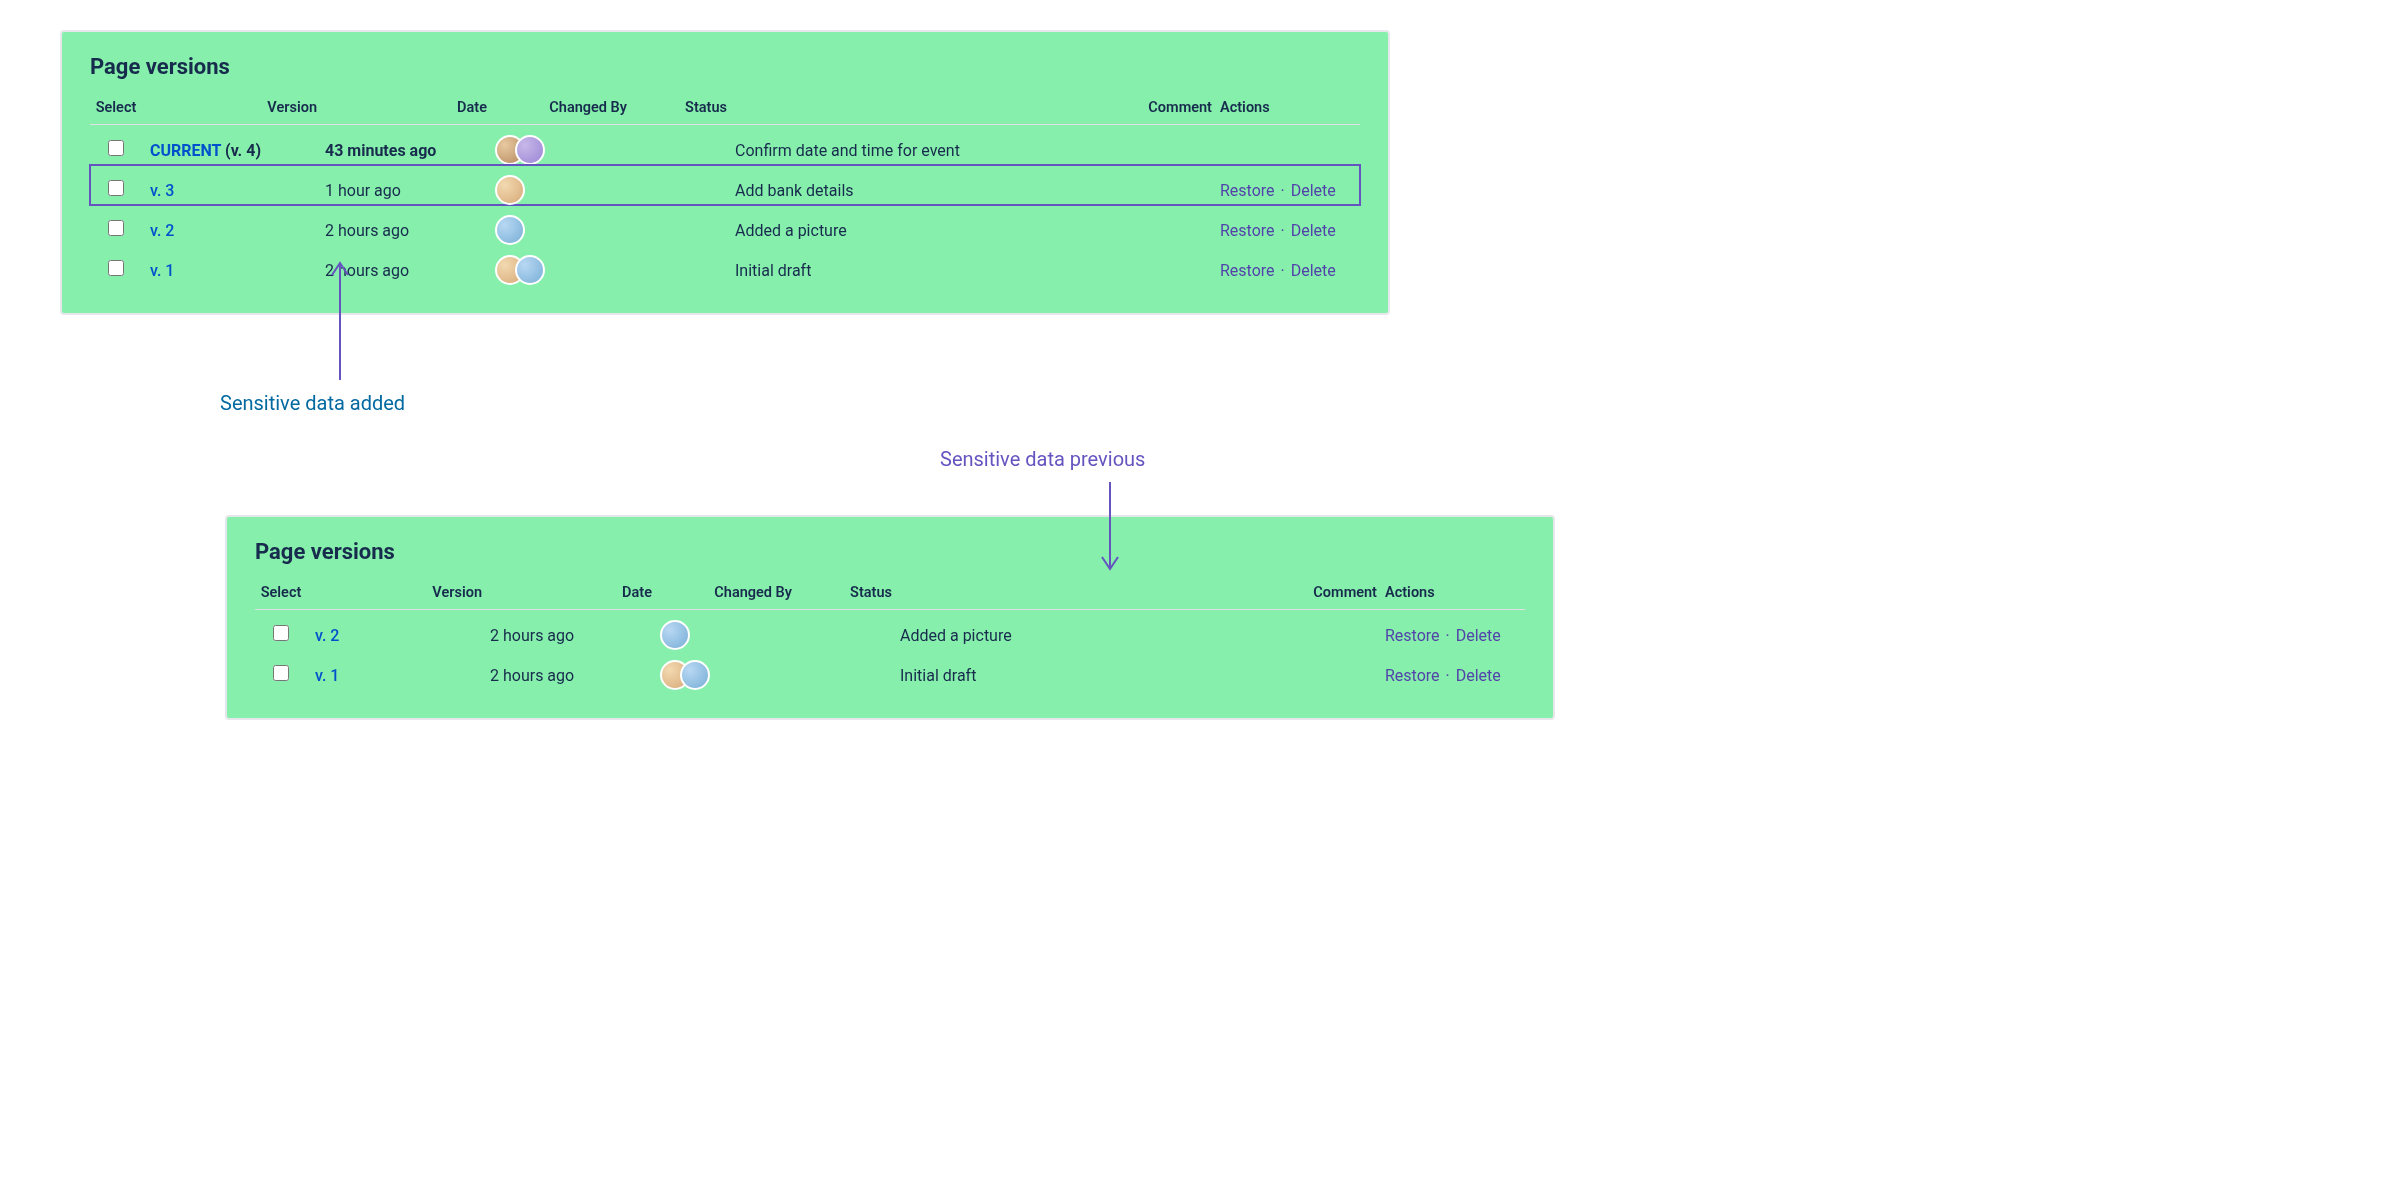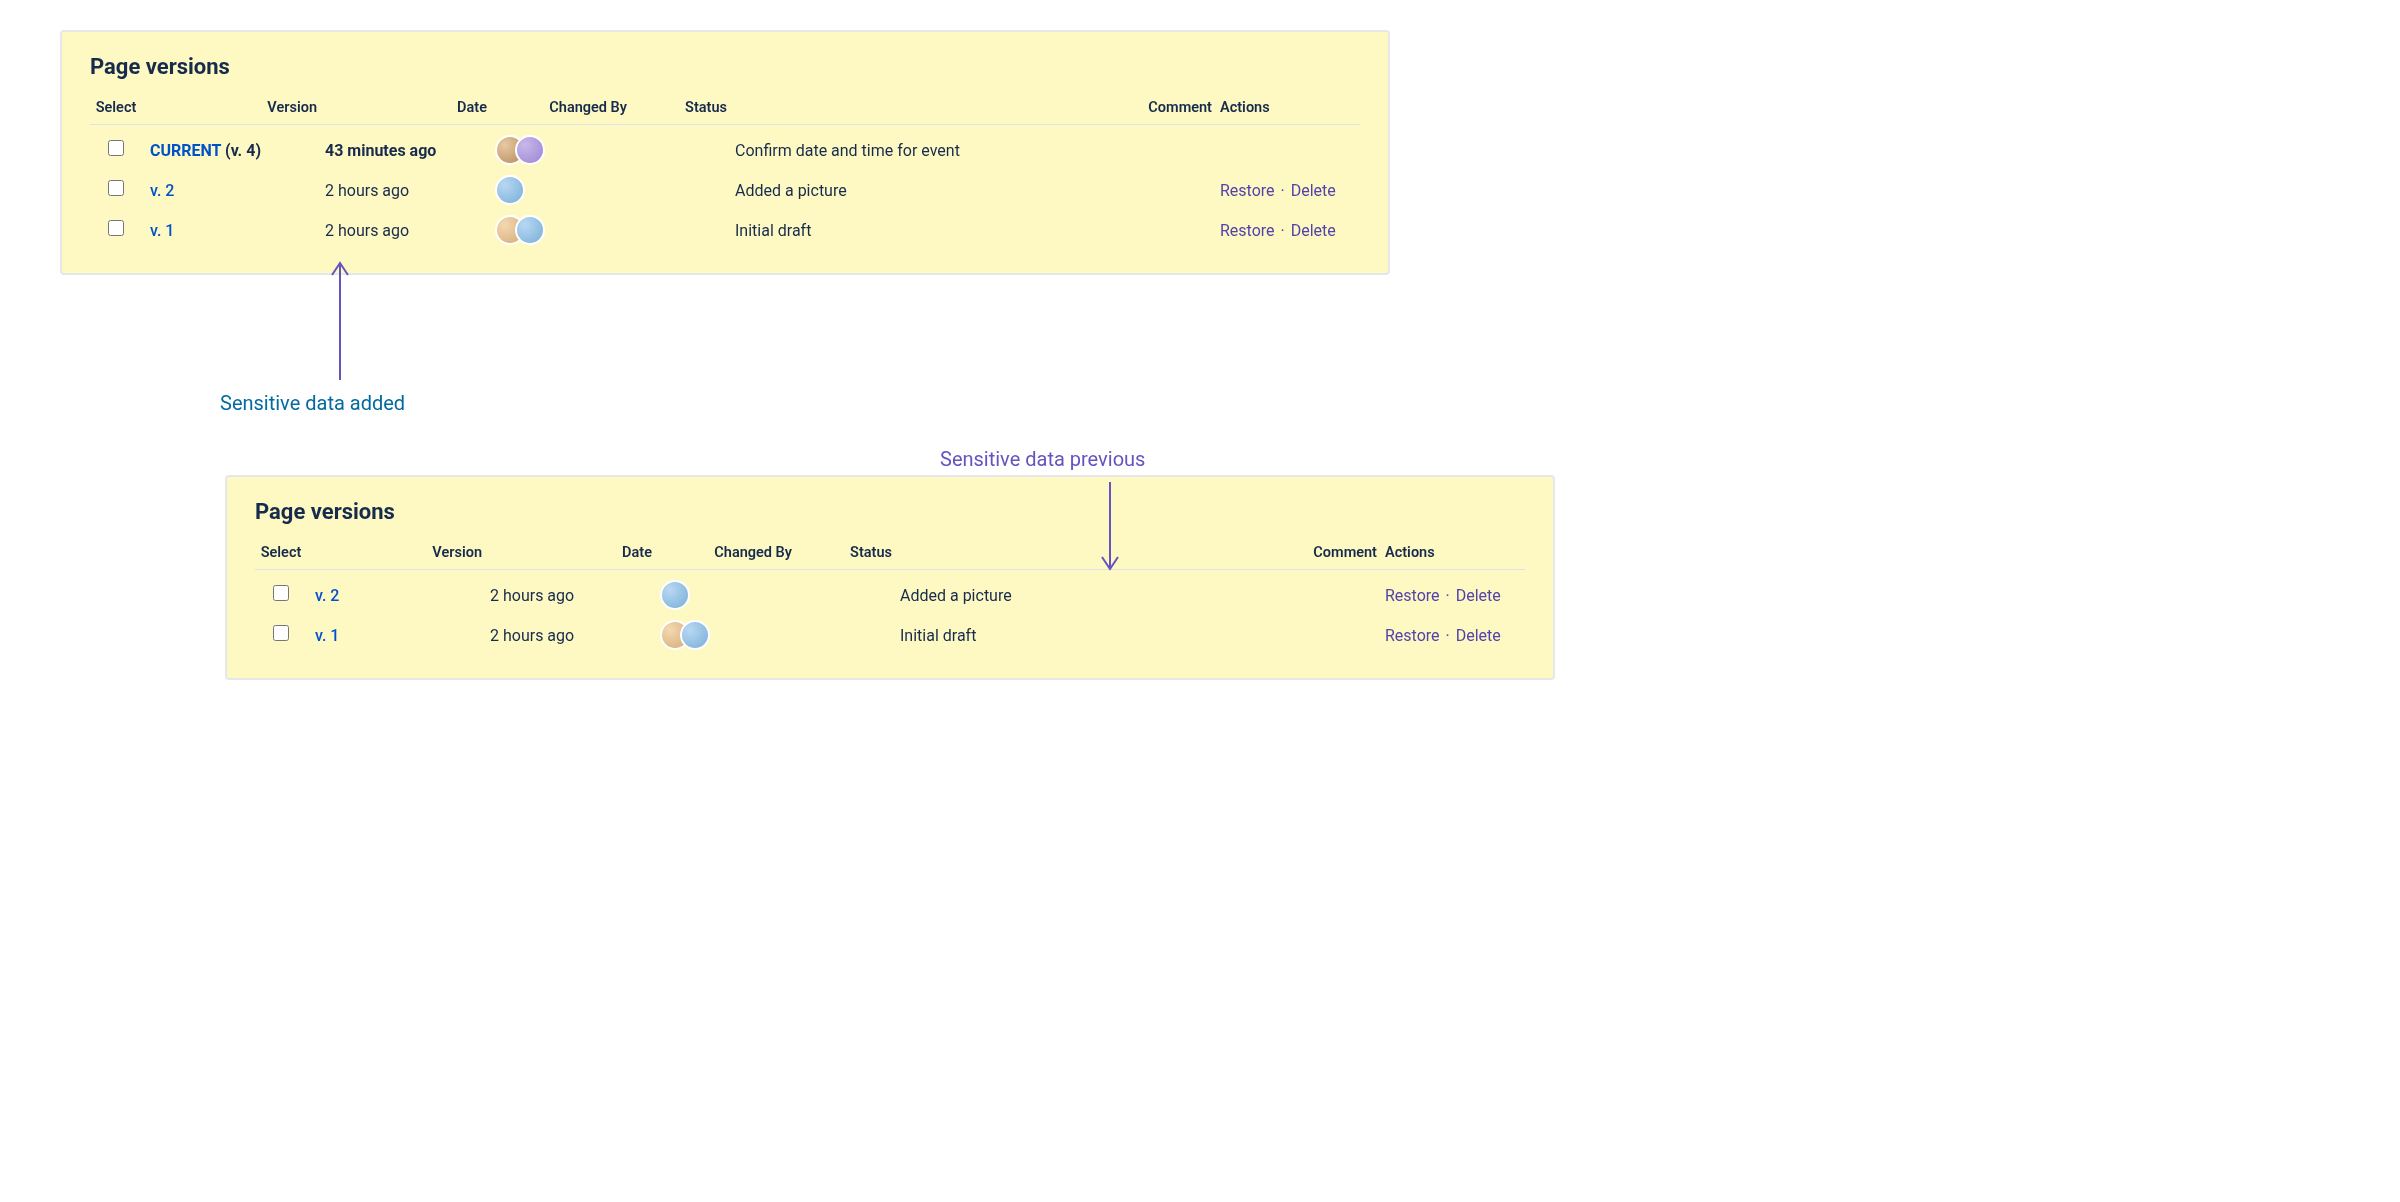--- a/index.html
+++ b/index.html
@@ -6,21 +6,21 @@
   body {
     font-family: -apple-system, BlinkMacSystemFont, "Segoe UI", Roboto, Helvetica, Arial, sans-serif;
     background: #fff;
     color: #172B4D;
     padding: 30px 20px;
   }
   .panel {
     border: 2px solid #e5e7eb;
     border-radius: 4px;
     padding: 22px 28px 28px 28px;
-    background: #fef9c3;
+    background: #86efac;
   }
   .panel-top { width: 1330px; margin-left: 40px; }
   .panel-bottom { width: 1330px; margin-left: 205px; }
   .panel h2 {
     font-size: 22px;
     font-weight: 700;
     color: #172B4D;
     margin-bottom: 14px;
   }
   table { width: 100%; border-collapse: collapse; table-layout: fixed; }
@@ -125,20 +125,37 @@
             <span class="avatars">
               <span class="avatar av-a"></span>
               <span class="avatar av-b"></span>
             </span>
           </td>
           <td></td>
           <td>Confirm date and time for event</td>
           <td></td>
         </tr>
 
+        <tr class="highlight-row">
+          <td class="col-select"><input type="checkbox" style=""></td>
+          <td><span class="vlink">v. 3</span></td>
+          <td>1 hour ago</td>
+          <td>
+              <span class="avatars">
+                <span class="avatar av-c"></span>
+              </span>
+            </td>
+          <td></td>
+          <td>Add bank details</td>
+          <td>
+            <span class="action-link">Restore</span>
+            <span class="action-sep">·</span>
+            <span class="action-link">Delete</span>
+          </td>
+        </tr>
 
         <tr>
           <td class="col-select"><input type="checkbox" style=""></td>
           <td><span class="vlink">v. 2</span></td>
           <td>2 hours ago</td>
           <td>
               <span class="avatars">
                 <span class="avatar av-d"></span>
               </span>
             </td>

